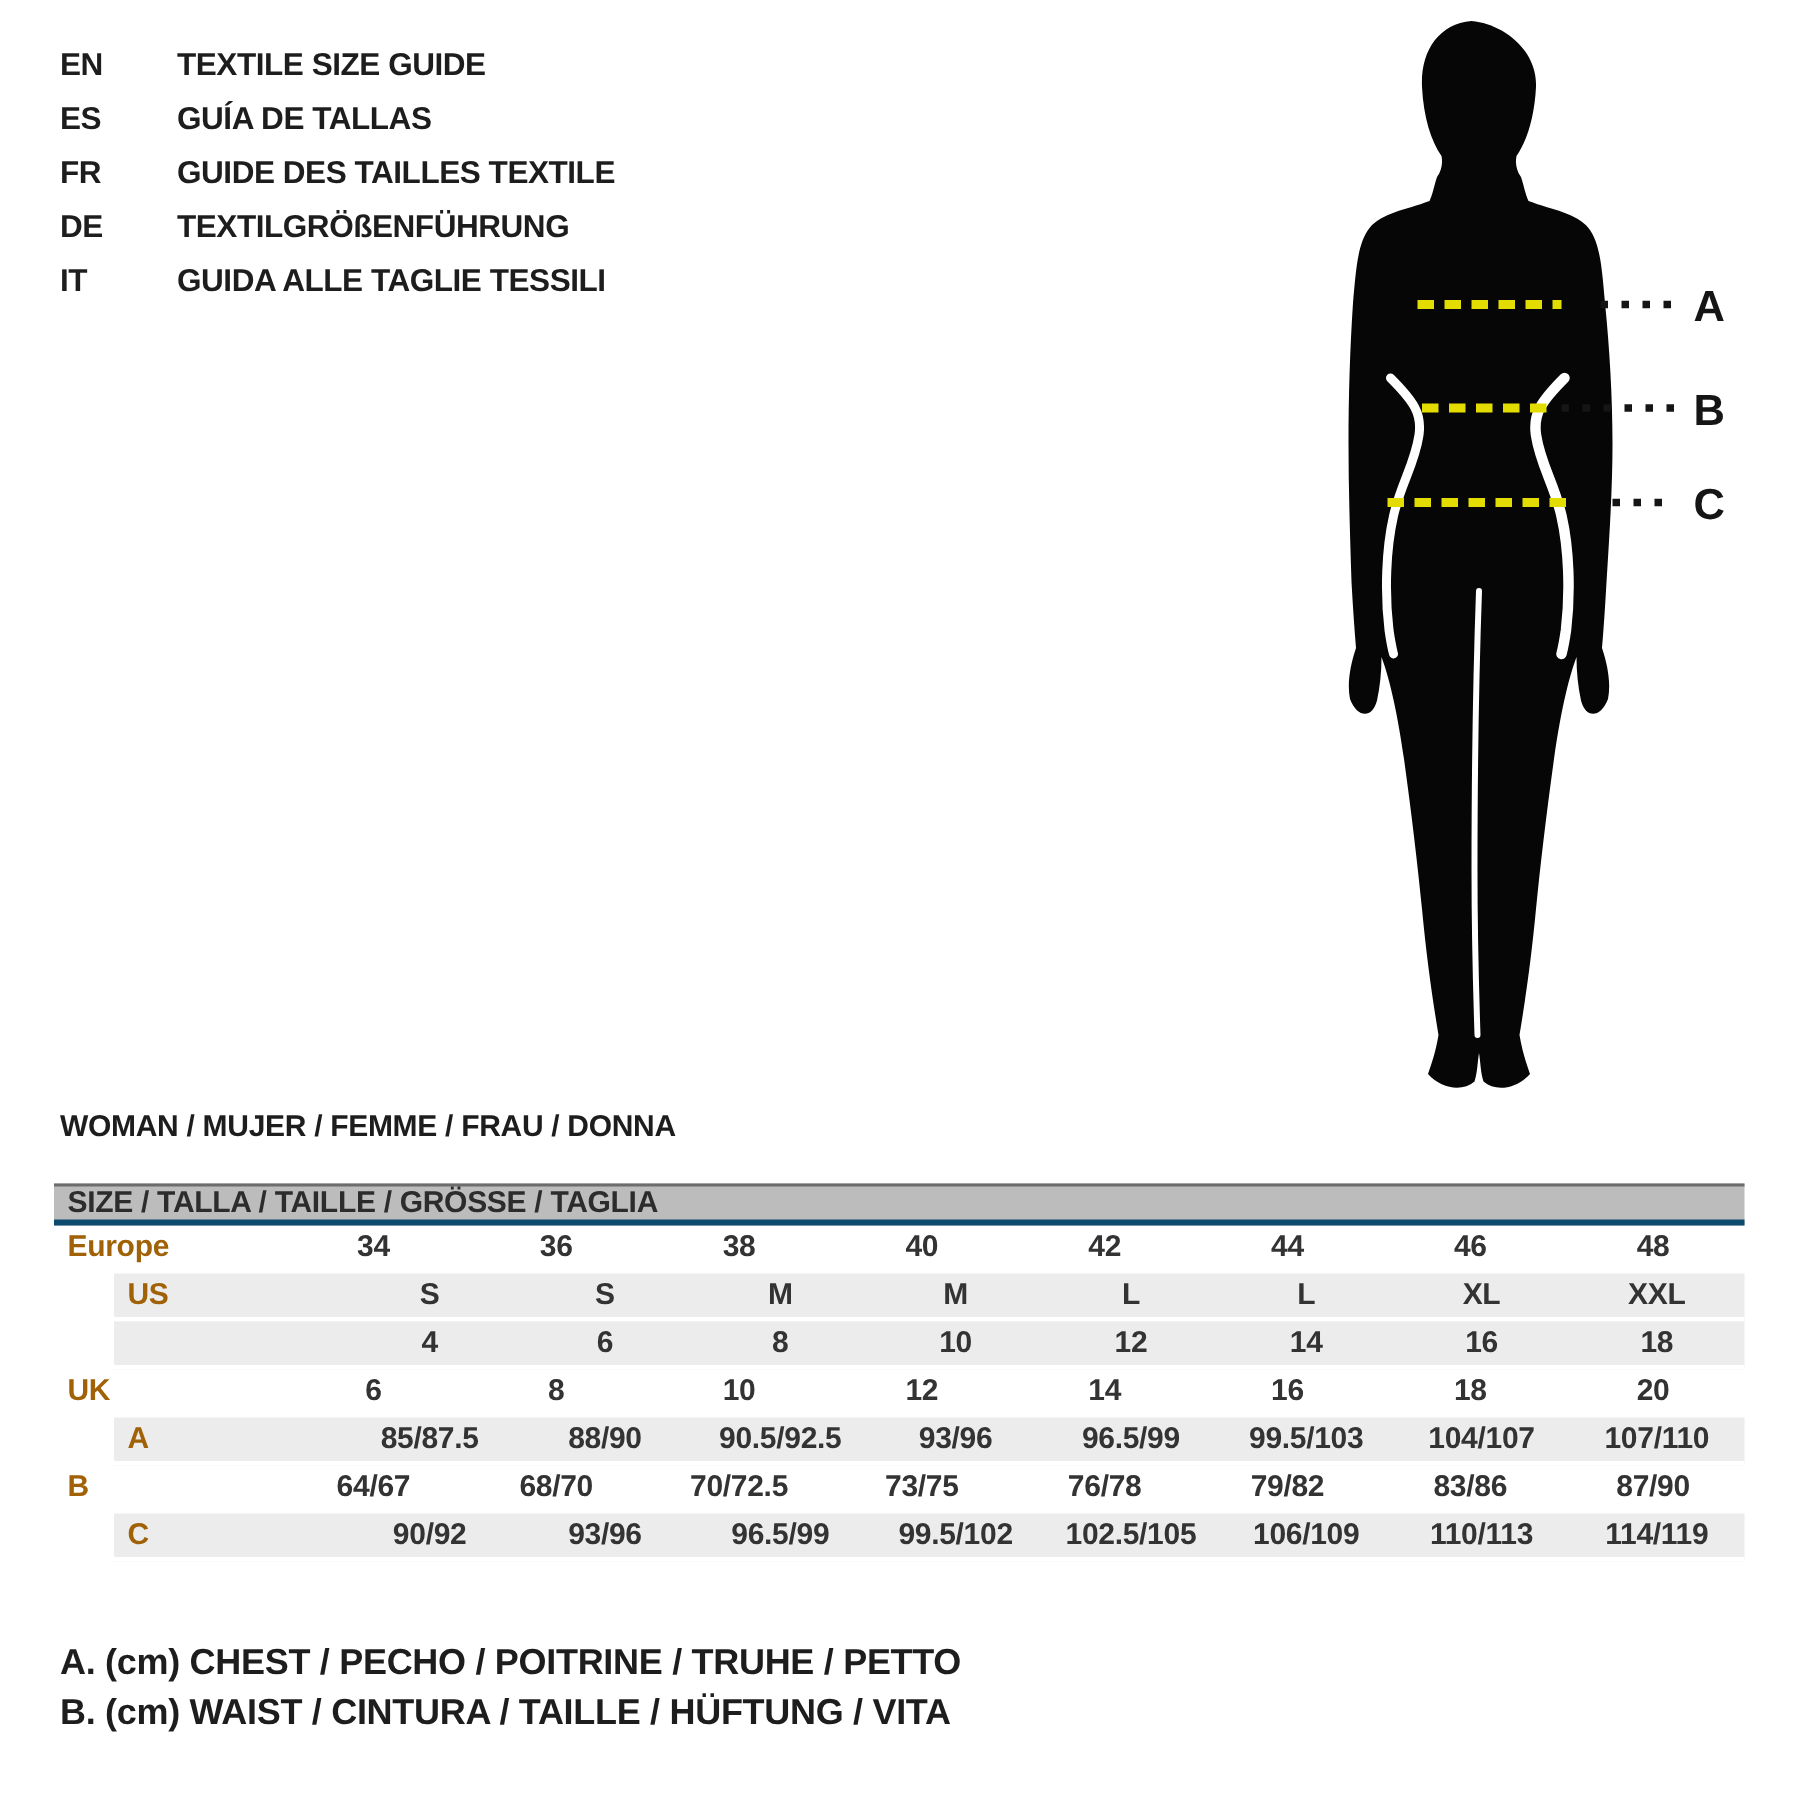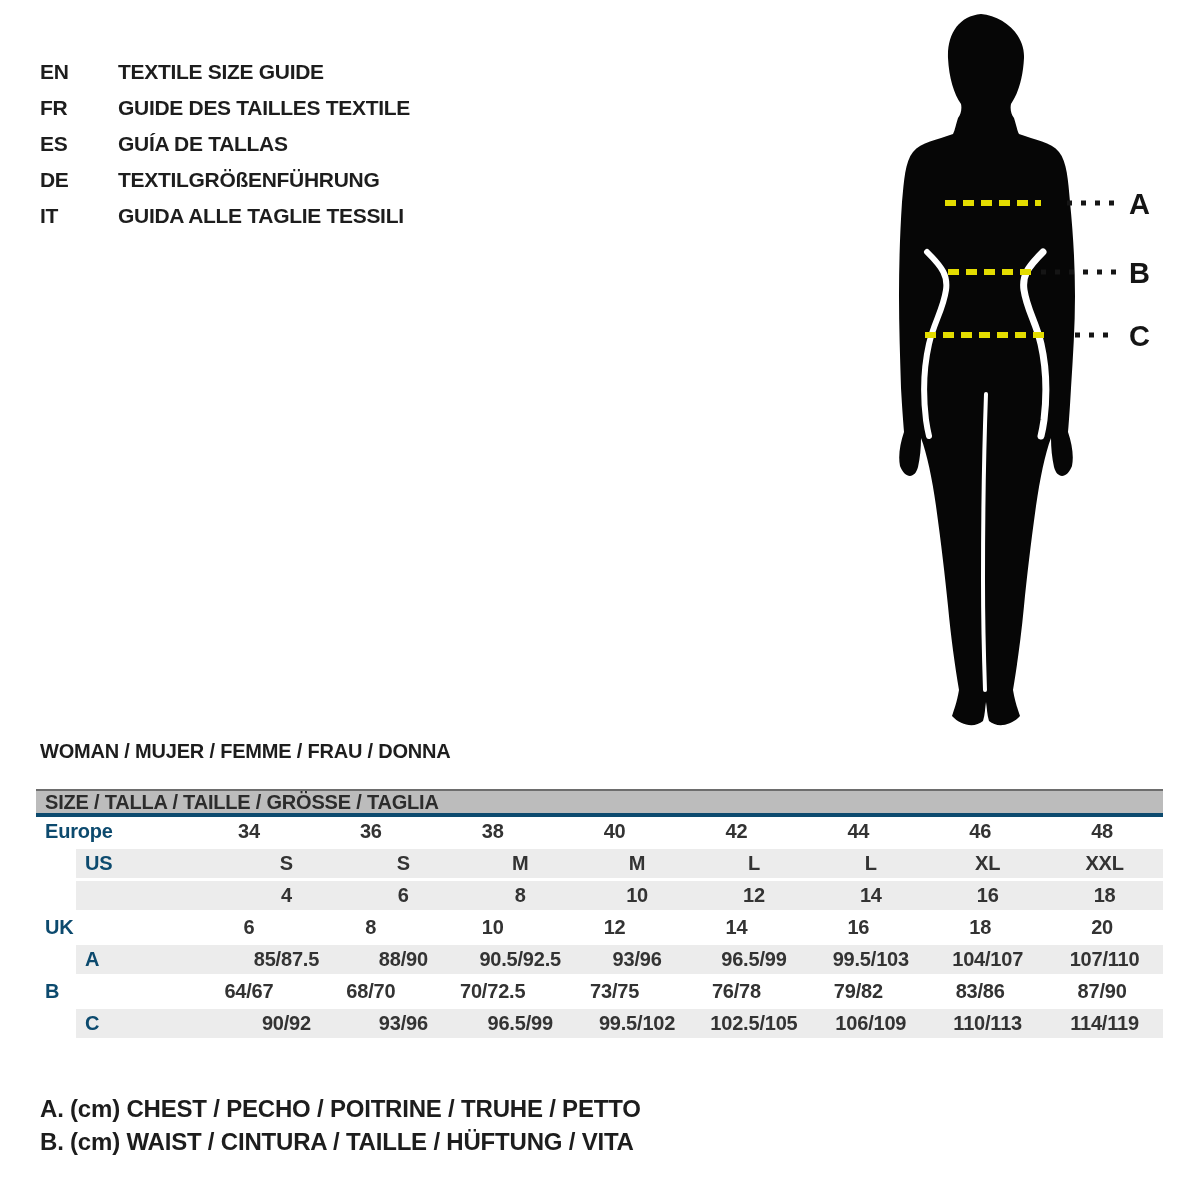--- a/index.html
+++ b/index.html
@@ -1,21 +1,21 @@
 <!DOCTYPE html>
 <html><head>
 <meta charset="utf-8">
 <style>
   html,body{margin:0;padding:0;background:#fff;}
   .page{
     position:relative;width:1200px;height:1200px;background:#ffffff;
     font-family:"Liberation Sans", sans-serif;color:#1d1d1d;overflow:hidden;
   }
   
-  .lang-block{position:absolute;left:40px;top:26px;margin-top:28px;}
+  .lang-block{position:absolute;left:40px;top:26px;}
   .lang-row{display:flex;height:36px;align-items:center;}
   .lang-code{width:78px;font-weight:bold;font-size:21px;letter-spacing:-0.3px;}
   .lang-label{font-weight:bold;font-size:21px;letter-spacing:-0.3px;white-space:nowrap;}
   
   .figure-wrap{position:absolute;left:855px;top:0;width:310px;height:735px;}
   
   .group-title{position:absolute;left:40px;top:740px;font-weight:bold;font-size:20px;letter-spacing:-0.2px;text-align:right;}
   
   .size-table{position:absolute;left:36px;top:789px;width:1127px;}
   .size-header{
@@ -25,42 +25,42 @@
   }
   .t-row{
     display:grid;grid-template-columns:152px repeat(8,1fr);
     height:29px;border-bottom:3px solid #ffffff;align-items:center;
   }
   .t-row.shaded{background:#ececec;margin-left:40px;}
   .t-row .cell{
     text-align:center;font-weight:bold;font-size:20px;color:#333333;letter-spacing:-0.2px;
     white-space:nowrap;
   }
-  .t-row .cell.label{text-align:left;padding-left:9px;color:#0c4a6e;}
+  .t-row .cell.label{text-align:left;padding-left:9px;color:#a16207;}
   
   .legend{position:absolute;left:40px;top:1092px;}
   .legend-line{height:33px;line-height:33px;font-weight:bold;font-size:24px;letter-spacing:-0.2px;white-space:nowrap;}
 </style>
 </head>
 <body>
 
 <div class="page">
 
   <div class="lang-block">
       <div class="lang-row">
         <span class="lang-code">EN</span>
         <span class="lang-label">TEXTILE SIZE GUIDE</span>
       </div>
       <div class="lang-row">
+        <span class="lang-code">ES</span>
+        <span class="lang-label">GUÍA DE TALLAS</span>
+      </div>
+      <div class="lang-row">
         <span class="lang-code">FR</span>
         <span class="lang-label">GUIDE DES TAILLES TEXTILE</span>
-      </div>
-      <div class="lang-row">
-        <span class="lang-code">ES</span>
-        <span class="lang-label">GUÍA DE TALLAS</span>
       </div>
       <div class="lang-row">
         <span class="lang-code">DE</span>
         <span class="lang-label">TEXTILGRÖßENFÜHRUNG</span>
       </div>
       <div class="lang-row">
         <span class="lang-code">IT</span>
         <span class="lang-label">GUIDA ALLE TAGLIE TESSILI</span>
       </div>
     </div>

